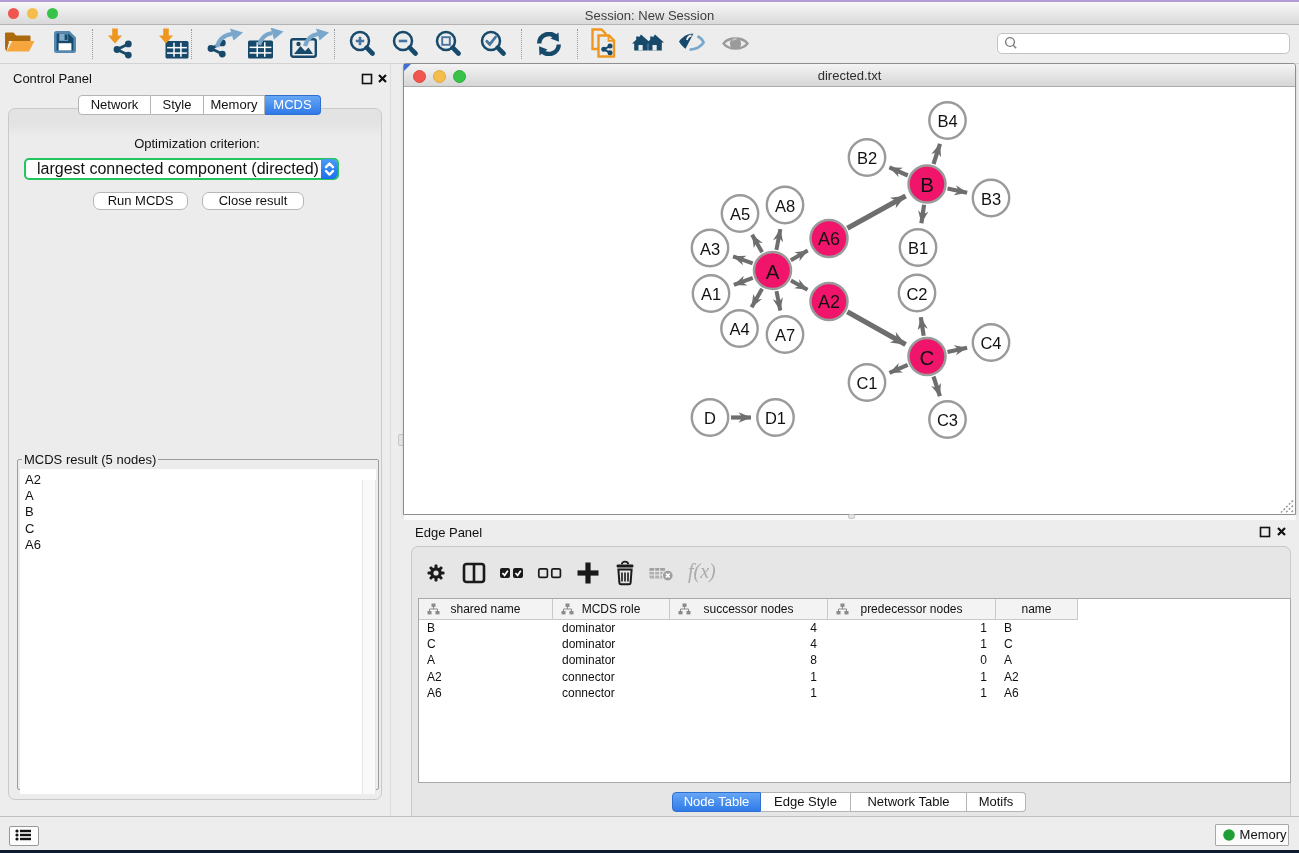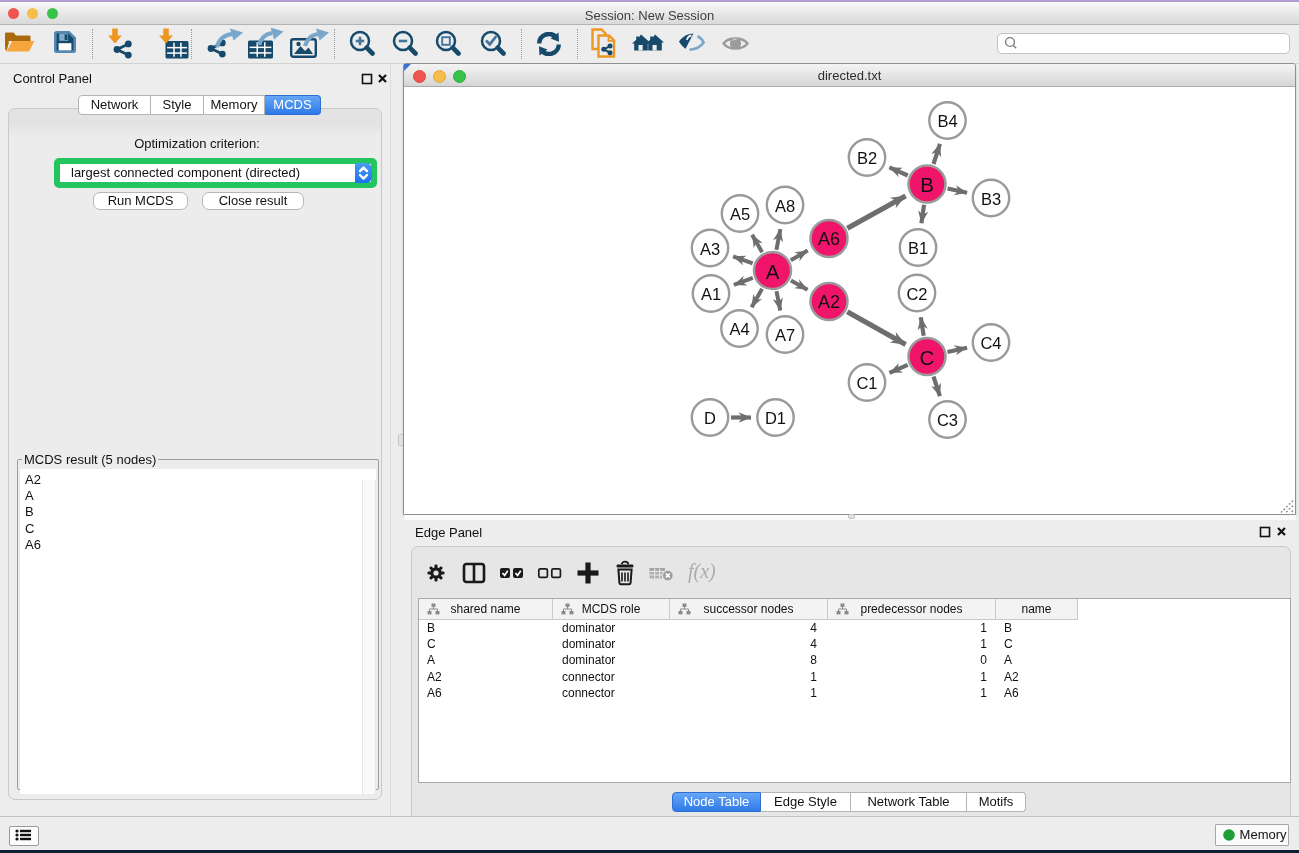--- a/index.html
+++ b/index.html
@@ -19,22 +19,22 @@
 
 #cptitle{left:13px;top:71px;font-size:13px;color:#111;}
 #cpinner{left:8px;top:108px;width:374px;height:692px;border:1px solid #c9c9c9;box-sizing:border-box;background:linear-gradient(180deg,#e3e3e3 0px,#e3e3e3 15px,#ececec 28px);border-radius:7px;}
 .tabs{position:absolute;display:flex;height:36px;}
 .tab{height:18px;line-height:18px;background:#fff;border:1px solid #b4b4b4;border-left:none;
  font-size:13px;color:#111;text-align:center;}
 .tab.first{border-left:1px solid #b4b4b4;border-radius:4px 0 0 4px;}
 .tab.last{border-radius:0 4px 4px 0;}
 .tab.sel{background:linear-gradient(#66a6f5,#2e7ae8);color:#fff;border-color:#2e6fd0;}
 #optlabel{left:0px;top:136px;width:394px;text-align:center;font-size:13px;color:#111;}
-#dropdown{left:54px;top:158px;width:311px;height:18px;background:#fff;border:6px solid #22c55e;
- border-radius:5px;font-size:13px;color:#111;line-height:18px;}
+#dropdown{left:24px;top:158px;width:311px;height:18px;background:#fff;border:2px solid #22c55e;
+ border-radius:5px;font-size:16px;color:#111;line-height:18px;}
 #ddtext{position:absolute;left:11px;top:0;}
 #ddcap{position:absolute;right:-1px;top:-1px;width:17px;height:20px;border-radius:0 6px 6px 0;
  background:linear-gradient(#4a9bf5,#1d6ff0);}
 .btn{position:absolute;height:16px;background:#fff;border:1px solid #b6b6b6;border-radius:7px;
  font-size:13px;color:#111;text-align:center;line-height:16px;}
 fieldset{position:absolute;left:17px;top:452px;width:360px;height:336px;margin:0;padding:0;
  border:1px solid #9d9d9d;border-radius:2px;}
 fieldset legend{font-size:13px;color:#111;margin-left:4px;padding:0 2px;}
 #mlist{position:absolute;left:2px;top:2px;width:356px;height:325px;background:#fff;
  font-size:13px;color:#111;line-height:16.2px;padding:3px 0 0 5px;box-sizing:border-box;}

